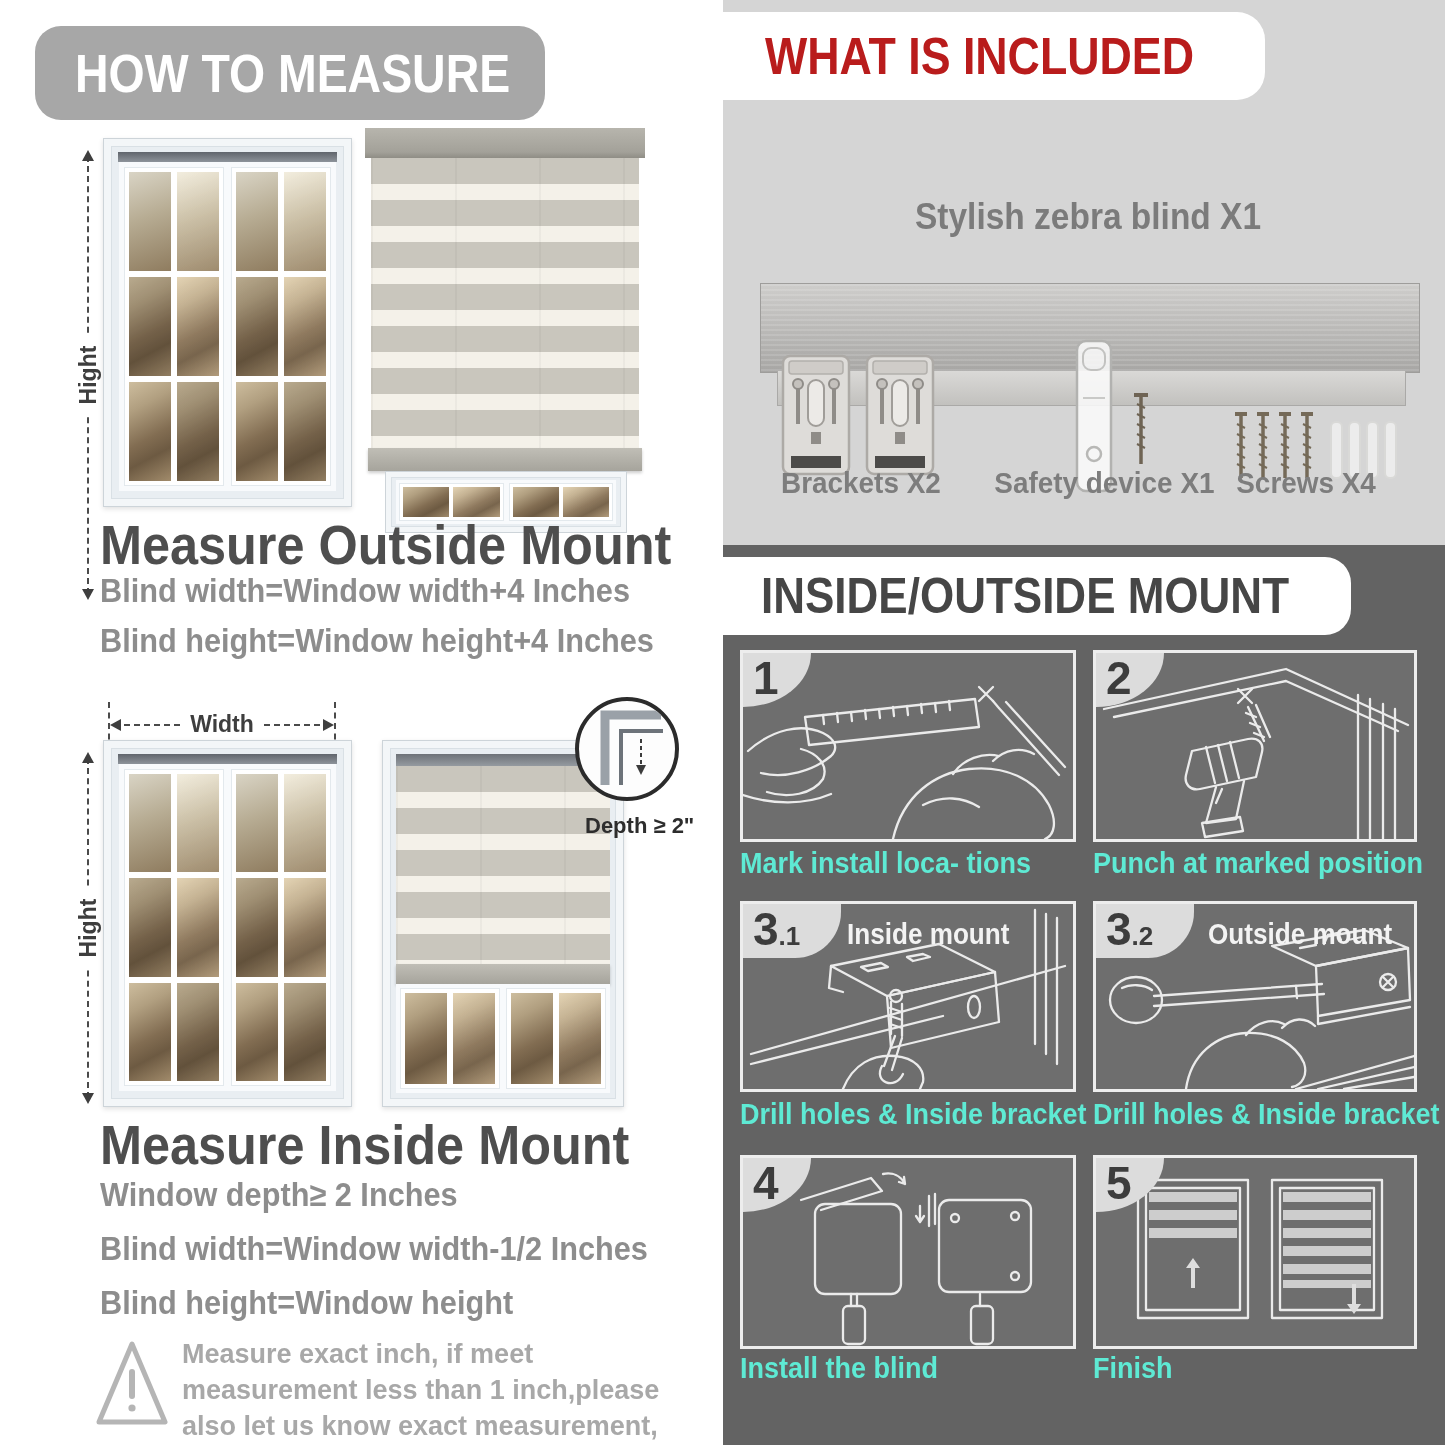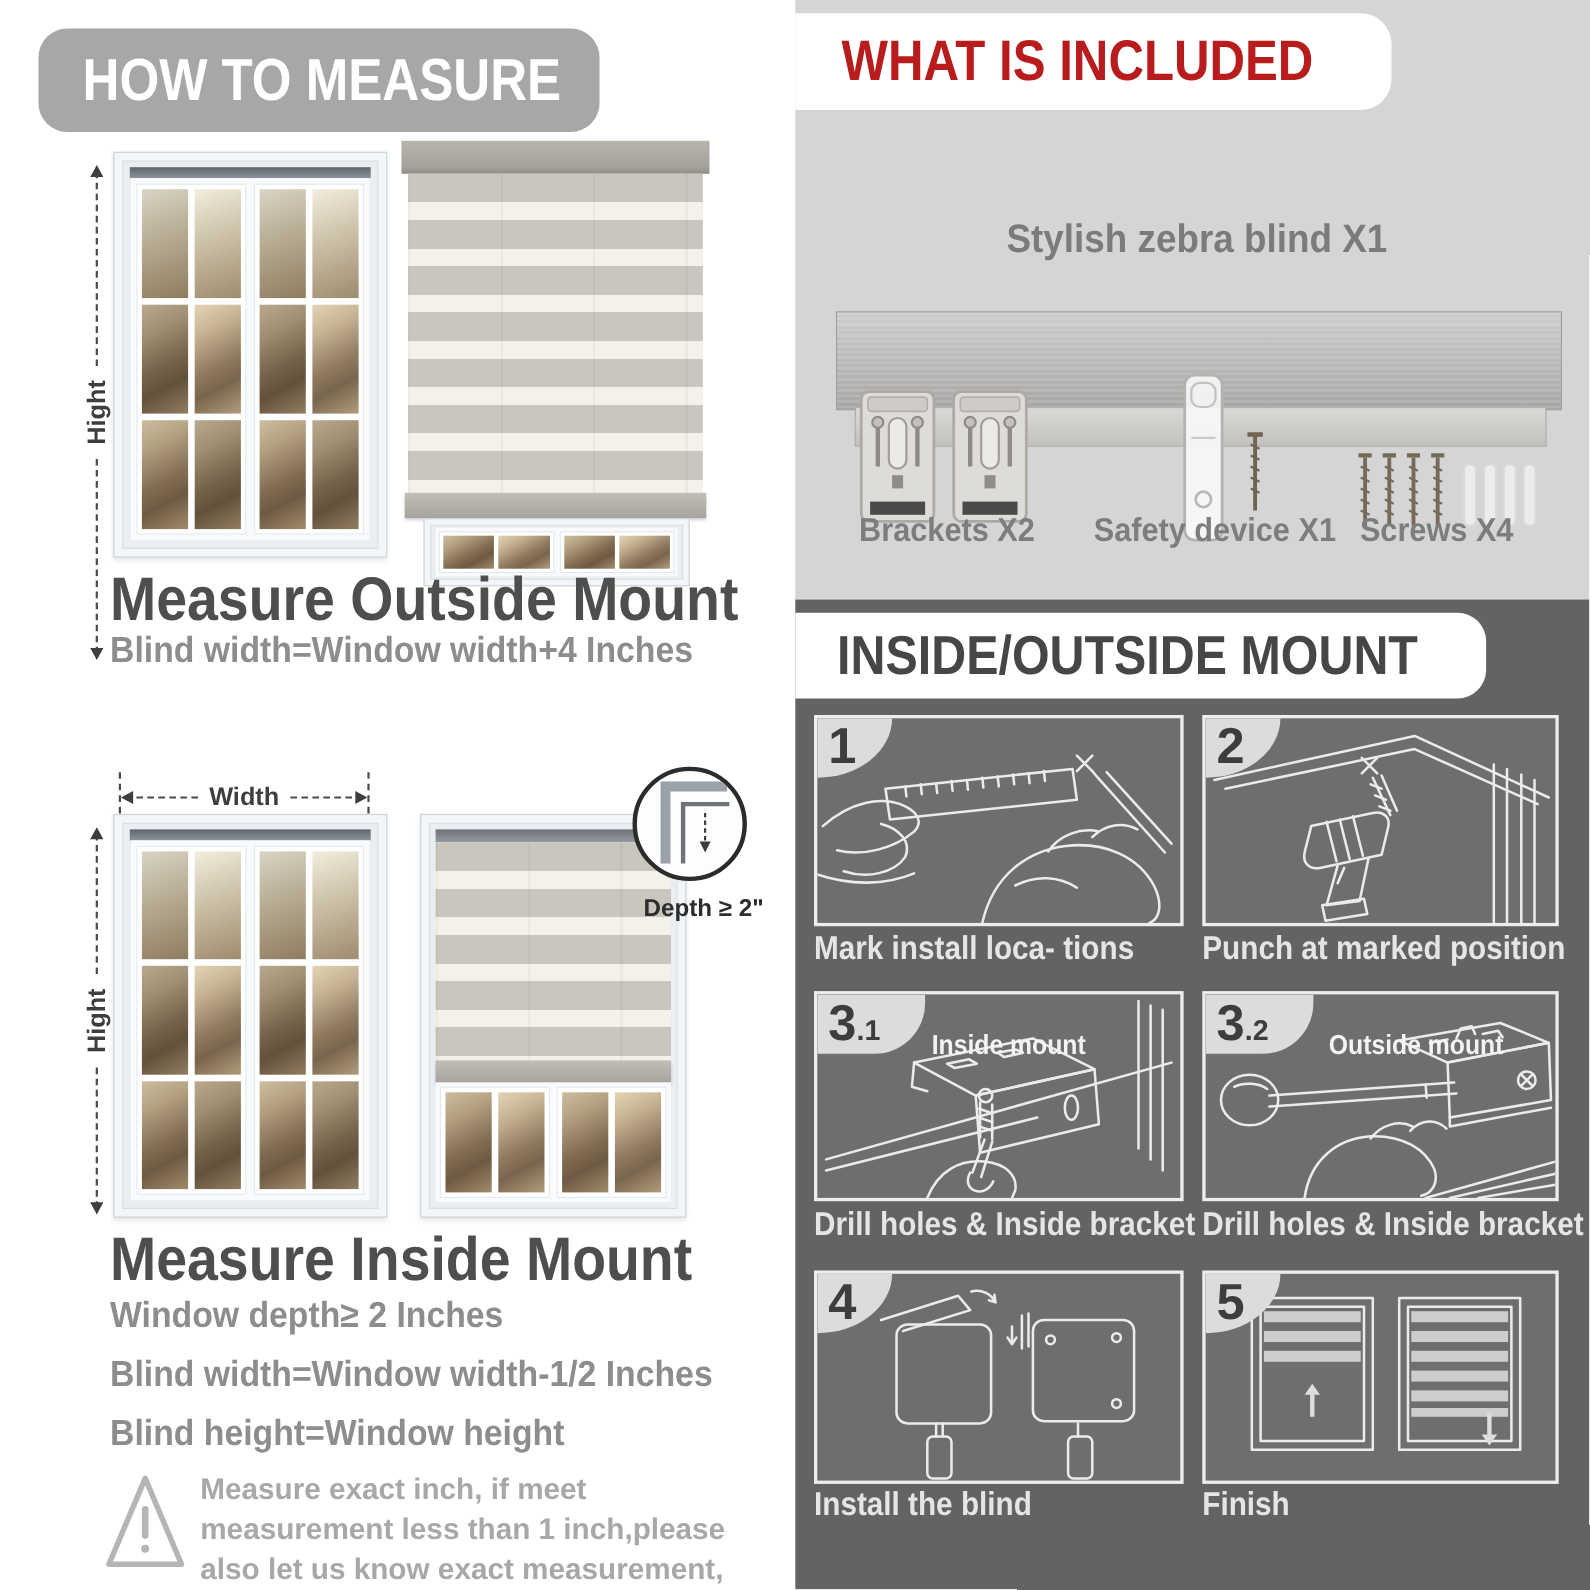--- a/index.html
+++ b/index.html
@@ -62,22 +62,22 @@
             background:linear-gradient(180deg,#dad9d7 0%,#c2c1be 100%);border:1px solid #aaa9a7;border-top:none;}
   .inc-label{position:absolute;top:466px;text-align:center;font-weight:bold;font-size:30px;color:#7d7d7d;}
 
   
   #panel-mount{left:723px;top:545px;width:722px;height:900px;background:#636363;}
   .step{position:absolute;background:#6e6e6e;border:3px solid #ededed;overflow:hidden;}
   .badge{position:absolute;left:0;top:0;width:58px;height:54px;background:#dcdcdc;border-radius:0 0 100% 0;
          color:#3d3d3d;font-weight:bold;font-size:46px;padding-left:10px;line-height:50px;}
   .badge .sub{font-size:26px;}
   .badge.wide{width:88px;border-radius:0 0 46px 0;}
-  .step-title{position:absolute;left:104px;top:14px;font-weight:bold;font-size:25px;color:#f3f3f3;margin-top:18px;}
-  .caption{position:absolute;font-weight:bold;font-size:30px;color:#e5e5e5;white-space:nowrap;}
+  .step-title{position:absolute;left:104px;top:14px;font-weight:bold;font-size:29px;color:#f3f3f3;}
+  .caption{position:absolute;font-weight:bold;font-size:30px;color:#5eead4;white-space:nowrap;}
   .art{position:absolute;inset:0;}
   .art path,.art line,.art polyline,.art rect,.art circle,.art ellipse{fill:none;stroke:#ebebeb;stroke-width:2.3;stroke-linecap:round;stroke-linejoin:round;}
   .art .fillbar{fill:#cdcdcd;stroke:none;}
   .art .fillarrow{fill:#dedede;stroke:none;}
 
   
   #magnifier{left:575px;top:697px;width:96px;height:96px;border-radius:50%;border:4px solid #2b2b2b;background:#fdfdfd;overflow:hidden;z-index:6;}
   #depth-label{left:585px;top:813px;font-weight:bold;font-size:22px;color:#2d2d2d;}
 
   
@@ -148,20 +148,21 @@
               <div class="pane"></div>
                 <div class="pane"></div>
             </div>
           </div>
         </div>
       </div>
     </div>
 
     <div class="sec-title" style="left:100px;top:512px;"><span class="cx">Measure Outside Mount</span></div>
     <div class="sec-line" style="left:100px;top:572px;"><span class="cxc" style="transform-origin:0 50%;">Blind width=Window width+4 Inches</span></div>
+    <div class="sec-line" style="left:100px;top:622px;"><span class="cxc" style="transform-origin:0 50%;">Blind height=Window height+4 Inches</span></div>
 
     <div class="abs" style="left:0;top:690px;width:723px;height:430px;">
 
       <div class="abs" style="left:108px;top:12px;width:228px;height:48px;">
         <div class="vdash" style="left:0;top:0;height:48px;"></div>
         <div class="vdash" style="right:0;top:0;height:48px;"></div>
         <div class="hline" style="top:22px;"></div>
         <div class="tri left" style="left:2px;top:17px;"></div>
         <div class="tri right" style="right:2px;top:17px;"></div>
         <span class="mlabel" style="left:50%;top:9px;transform:translateX(-50%);">Width</span>

